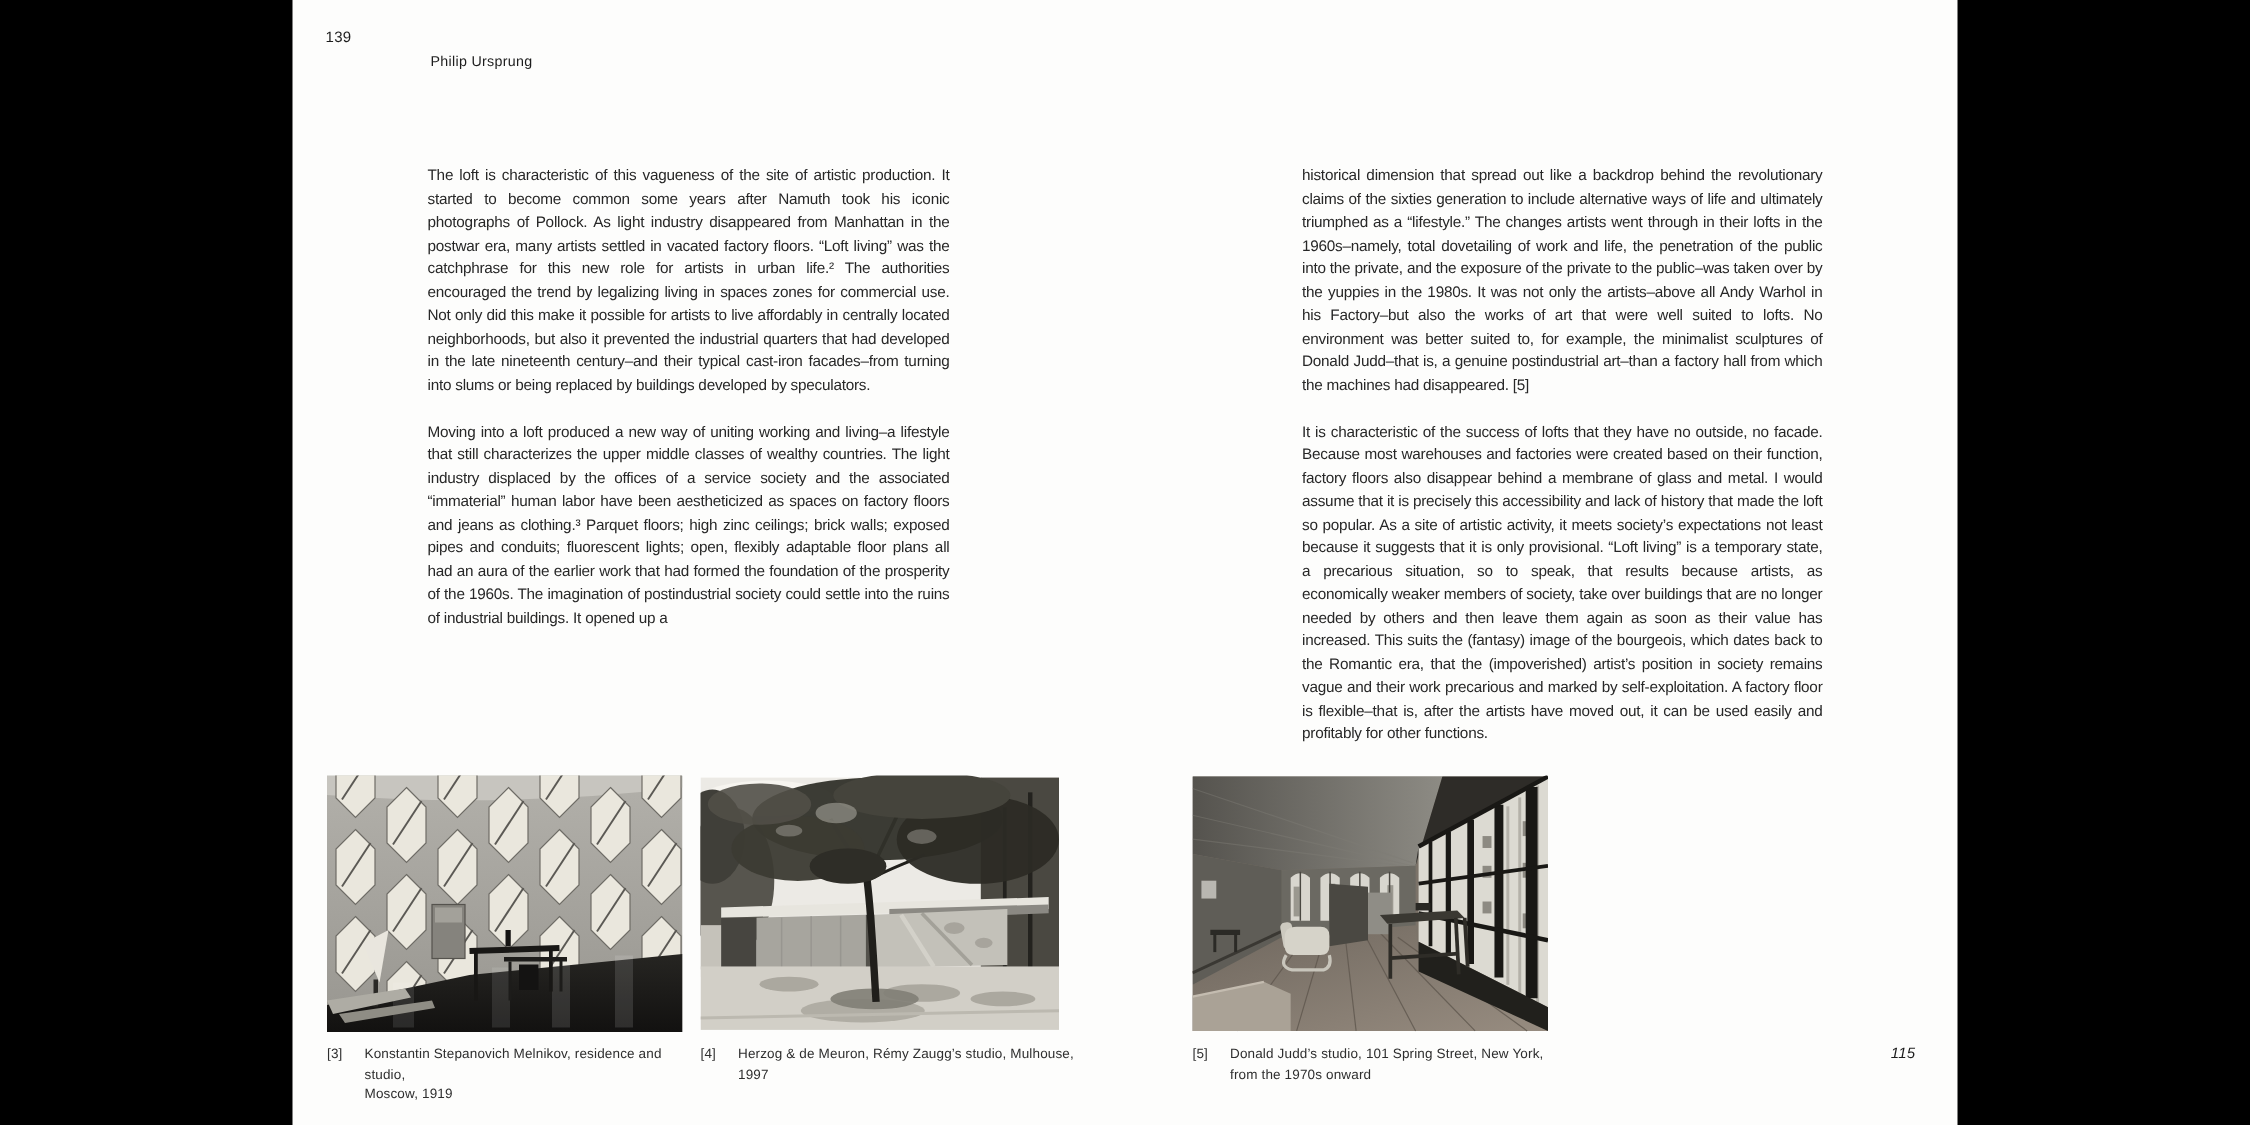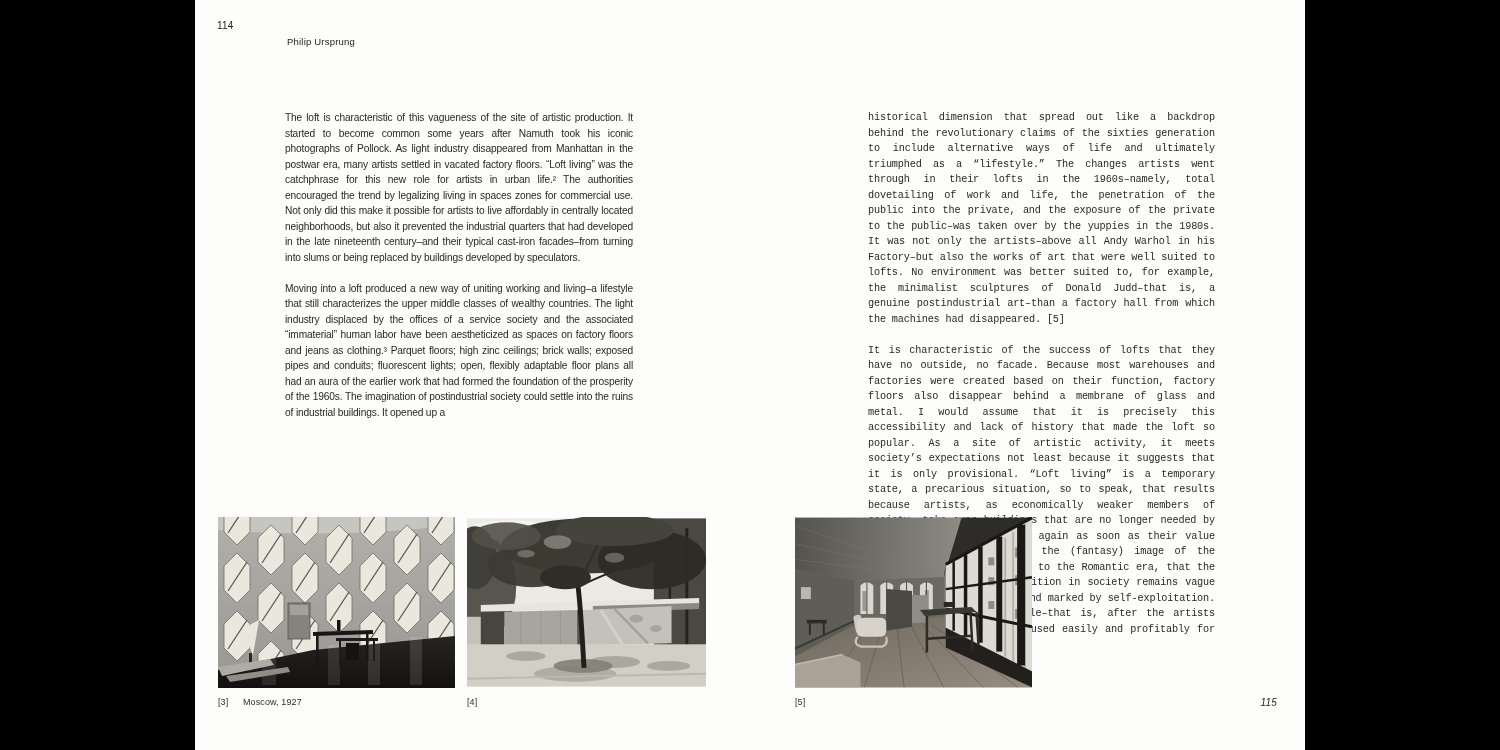--- a/index.html
+++ b/index.html
@@ -6,21 +6,21 @@
   .canvas{position:relative;width:1500px;height:750px;background:#000;overflow:hidden;
           font-family:"Liberation Sans", sans-serif;}
   .spread{position:absolute;left:195px;top:0;width:1110px;height:750px;background:#fdfdfc;}
   .folio{position:absolute;font-size:10px;color:#1d1d1d;letter-spacing:.2px;}
   .folio-left{left:22px;top:20px;}
   .folio-right{right:28px;top:697px;font-style:italic;}
   .running-head{position:absolute;left:92px;top:36px;font-size:9.5px;color:#1d1d1d;letter-spacing:.2px;}
   .col{position:absolute;top:110px;font-size:10.2px;line-height:15.5px;color:#272727;
        text-align:justify;letter-spacing:-.15px;}
   .col-left{left:90px;width:348px;}
-  .col-right{left:673px;width:347px;font-family:Liberation Mono, monospace;}
+  .col-right{left:673px;width:347px;}
   .col p{margin:0 0 15.5px 0;}
   .col p:last-child{margin-bottom:16px;}
   .fig{position:absolute;top:517px;height:171px;margin:0;padding:0;}
   .fig svg{display:block;}
   .fig3{left:23px;width:237px;}
   .fig4{left:272px;width:239px;}
   .fig5{left:600px;width:237px;}
   .caption{position:absolute;top:696px;font-size:9px;line-height:13.5px;color:#2e2e2e;
            display:flex;letter-spacing:.1px;}
   .cap3{left:23px;width:250px;}
@@ -28,21 +28,21 @@
   .cap5{left:600px;width:250px;}
   .cap-num{width:25px;flex:0 0 25px;}
   .cap-line:empty{display:none;}
 </style>
 </head>
 <body>
 
 <div class="canvas">
   <div class="spread">
 
-    <div class="folio folio-left">114</div>
+    <div class="folio folio-left">139</div>
     <div class="running-head">Philip Ursprung</div>
 
     <div class="col col-left">
       <p>The loft is characteristic of this vagueness of the site of artistic production. It started to become common some years after Namuth took his iconic photographs of Pollock. As light industry disappeared from Manhattan in the postwar era, many artists settled in vacated factory floors. “Loft living” was the catchphrase for this new role for artists in urban life.² The authorities encouraged the trend by legalizing living in spaces zones for commercial use. Not only did this make it possible for artists to live affordably in centrally located neighborhoods, but also it prevented the industrial quarters that had developed in the late nineteenth century–and their typical cast-iron facades–from turning into slums or being replaced by buildings developed by speculators.</p>
       <p>Moving into a loft produced a new way of uniting working and living–a lifestyle that still characterizes the upper middle classes of wealthy countries. The light industry displaced by the offices of a service society and the associated “immaterial” human labor have been aestheticized as spaces on factory floors and jeans as clothing.³ Parquet floors; high zinc ceilings; brick walls; exposed pipes and conduits; fluorescent lights; open, flexibly adaptable floor plans all had an aura of the earlier work that had formed the foundation of the prosperity of the 1960s. The imagination of postindustrial society could settle into the ruins of industrial buildings. It opened up a</p>
     </div>
 
     <div class="col col-right">
       <p>historical dimension that spread out like a backdrop behind the revolutionary claims of the sixties generation to include alternative ways of life and ultimately triumphed as a “lifestyle.” The changes artists went through in their lofts in the 1960s–namely, total dovetailing of work and life, the penetration of the public into the private, and the exposure of the private to the public–was taken over by the yuppies in the 1980s. It was not only the artists–above all Andy Warhol in his Factory–but also the works of art that were well suited to lofts. No environment was better suited to, for example, the minimalist sculptures of Donald Judd–that is, a genuine postindustrial art–than a factory hall from which the machines had disappeared. [5]</p>
       <p>It is characteristic of the success of lofts that they have no outside, no facade. Because most warehouses and factories were created based on their function, factory floors also disappear behind a membrane of glass and metal. I would assume that it is precisely this accessibility and lack of history that made the loft so popular. As a site of artistic activity, it meets society’s expectations not least because it suggests that it is only provisional. “Loft living” is a temporary state, a precarious situation, so to speak, that results because artists, as economically weaker members of society, take over buildings that are no longer needed by others and then leave them again as soon as their value has increased. This suits the (fantasy) image of the bourgeois, which dates back to the Romantic era, that the (impoverished) artist’s position in society remains vague and their work precarious and marked by self-exploitation. A factory floor is flexible–that is, after the artists have moved out, it can be used easily and profitably for other functions.</p>
@@ -249,25 +249,34 @@
           <line x1="183" y1="95" x2="185" y2="128"></line>
             <line x1="133" y1="122" x2="179" y2="119"></line>
         </g>
         <rect x="150" y="85" width="10" height="5" fill="#292824"></rect>
       </svg>
     </figure>
 
     <div class="caption cap3">
       <span class="cap-num">[3]</span>
       <span class="cap-text">
-        <div class="cap-line">Moscow, 1927</div>
+        <div class="cap-line">Konstantin Stepanovich Melnikov, residence and studio,</div>
+        <div class="cap-line">Moscow, 1919</div>
       </span>
     </div>
     <div class="caption cap4">
       <span class="cap-num">[4]</span>
+      <span class="cap-text">
+        <div class="cap-line">Herzog &amp; de Meuron, Rémy Zaugg’s studio, Mulhouse, 1997</div>
+
+      </span>
     </div>
     <div class="caption cap5">
       <span class="cap-num">[5]</span>
+      <span class="cap-text">
+        <div class="cap-line">Donald Judd’s studio, 101 Spring Street, New York,</div>
+        <div class="cap-line">from the 1970s onward</div>
+      </span>
     </div>
 
     <div class="folio folio-right">115</div>
   </div>
 </div>
 
 </body></html>

